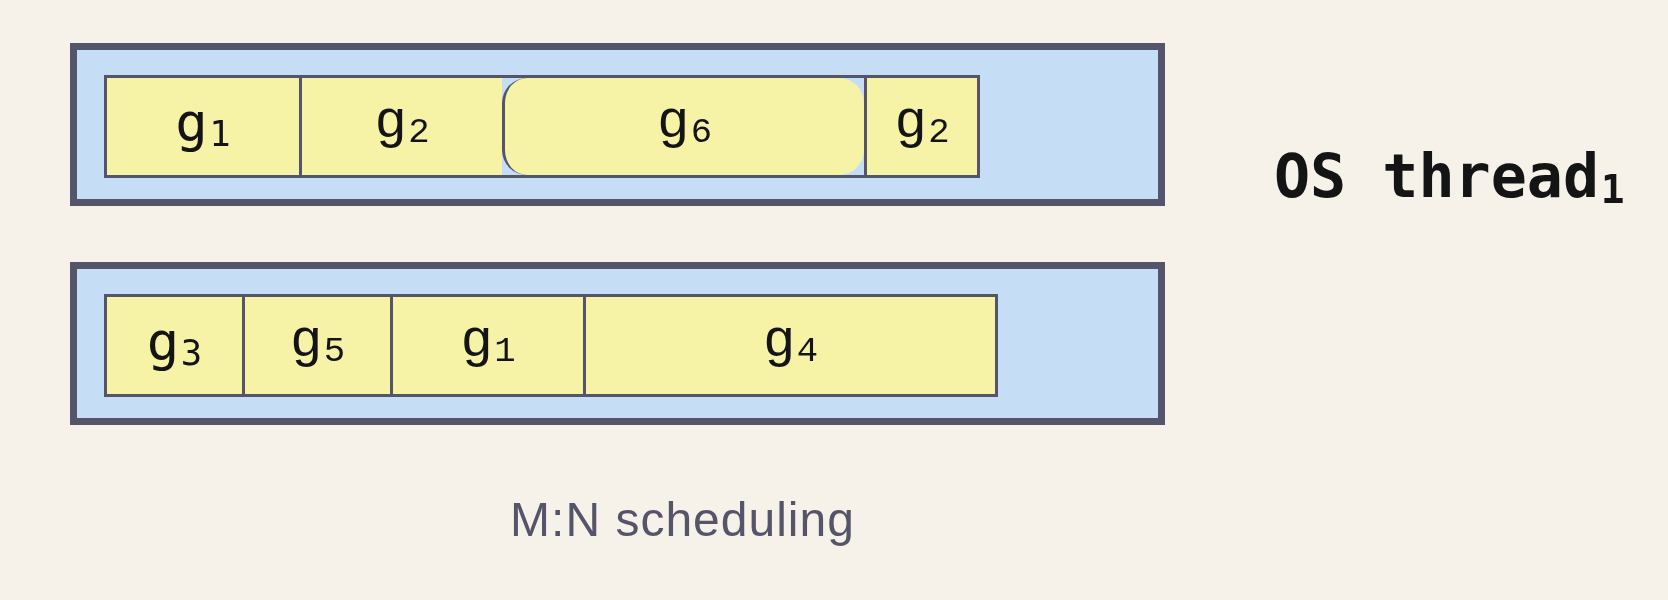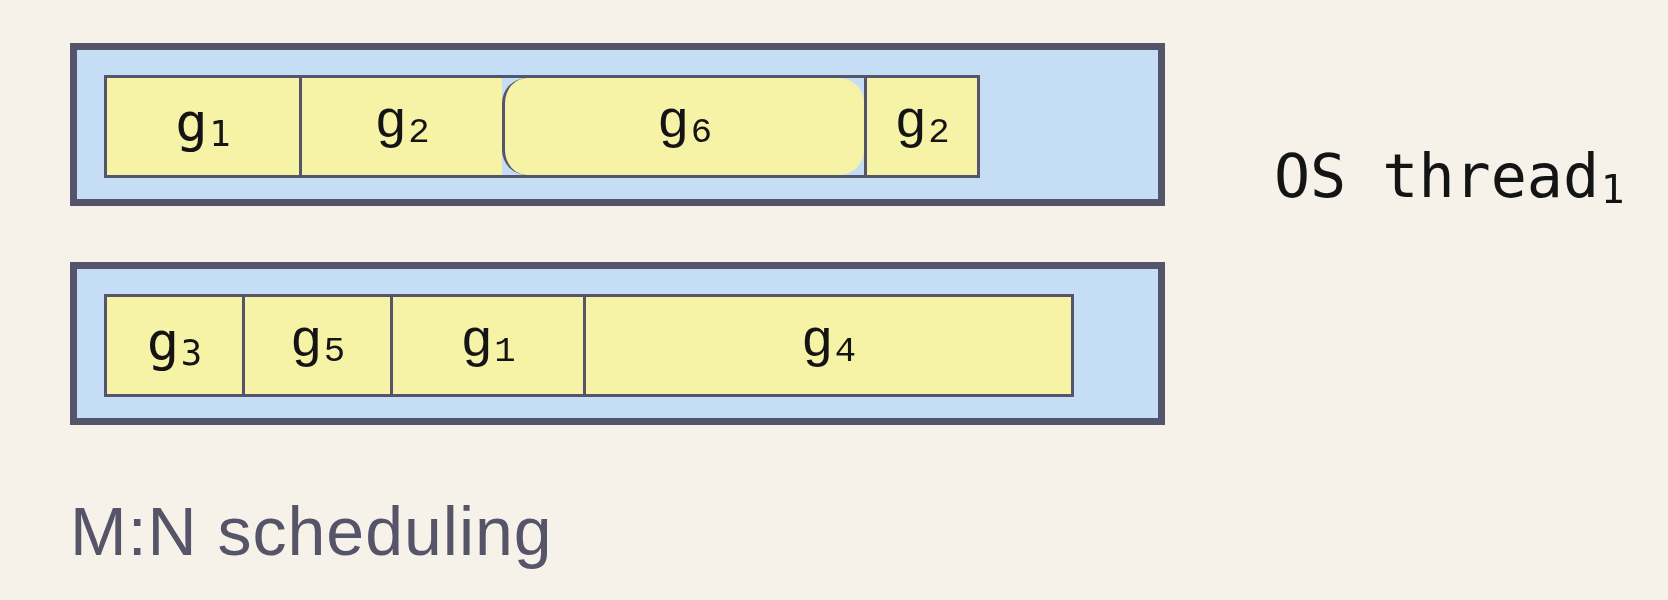--- a/index.html
+++ b/index.html
@@ -58,32 +58,33 @@
     vertical-align: -0.14em;
     margin-left: 0.04em;
   }
   .os-label {
     position: absolute;
     left: 1274px;
     font-size: 60px;
     line-height: 1;
     color: var(--label-text, #141414);
     white-space: nowrap;
+    font-weight: bold;
   }
   .os-label.row-1 { top: 146px; }
   .os-label.row-2 { top: 362px; }
 
   .caption {
     position: absolute;
     left: 70px;
     top: 492px;
     width: 1225px;
-    text-align: left;
+    text-align: center;
     font-family: "Liberation Sans", sans-serif;
-    font-size: 68px;
+    font-size: 48px;
     letter-spacing: 1px;
     color: var(--caption-text, #565468);
   }
 </style>
 </head>
 <body>
 
 <div class="canvas">
 
   <div class="thread-bar row-1">
@@ -107,21 +108,21 @@
     <div class="goroutine-group">
       <div class="seg" style="width: 135px;">
         <span><span>g</span><span class="sub">3</span></span>
       </div>
       <div class="seg" style="width: 148px;">
         <span><span>g</span><span class="sub">5</span></span>
       </div>
       <div class="seg" style="width: 193px;">
         <span><span>g</span><span class="sub">1</span></span>
       </div>
-      <div class="seg" style="width: 488px;">
+      <div class="seg" style="width: 412px;">
         <span><span>g</span><span class="sub">4</span></span>
       </div>
     </div>
   </div>
 
   <div class="os-label row-1">
     <span>OS thread</span><span class="sub">1</span>
   </div>
 
   <div class="caption">M:N scheduling</div>

